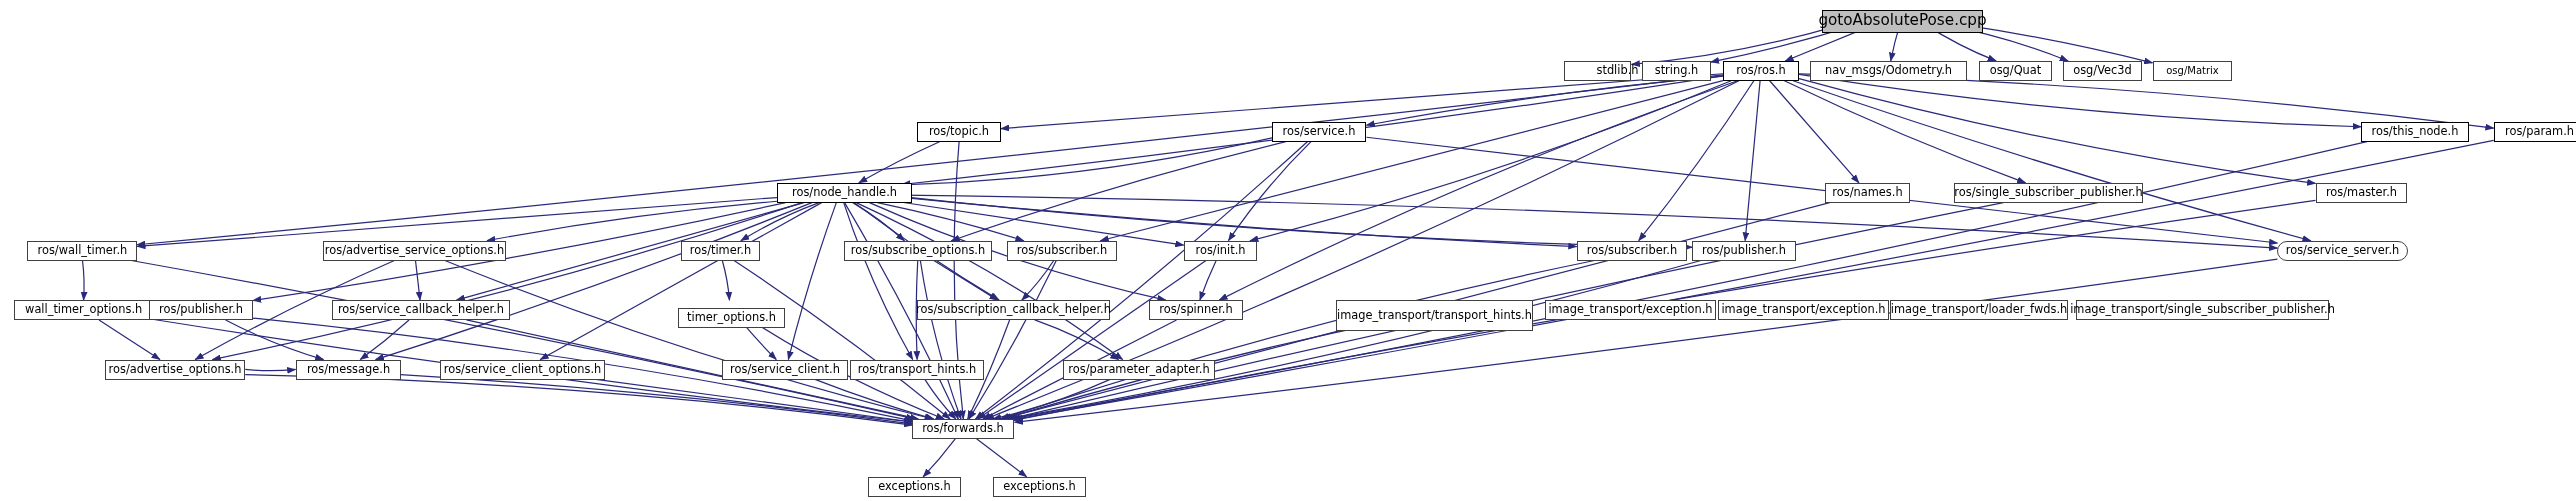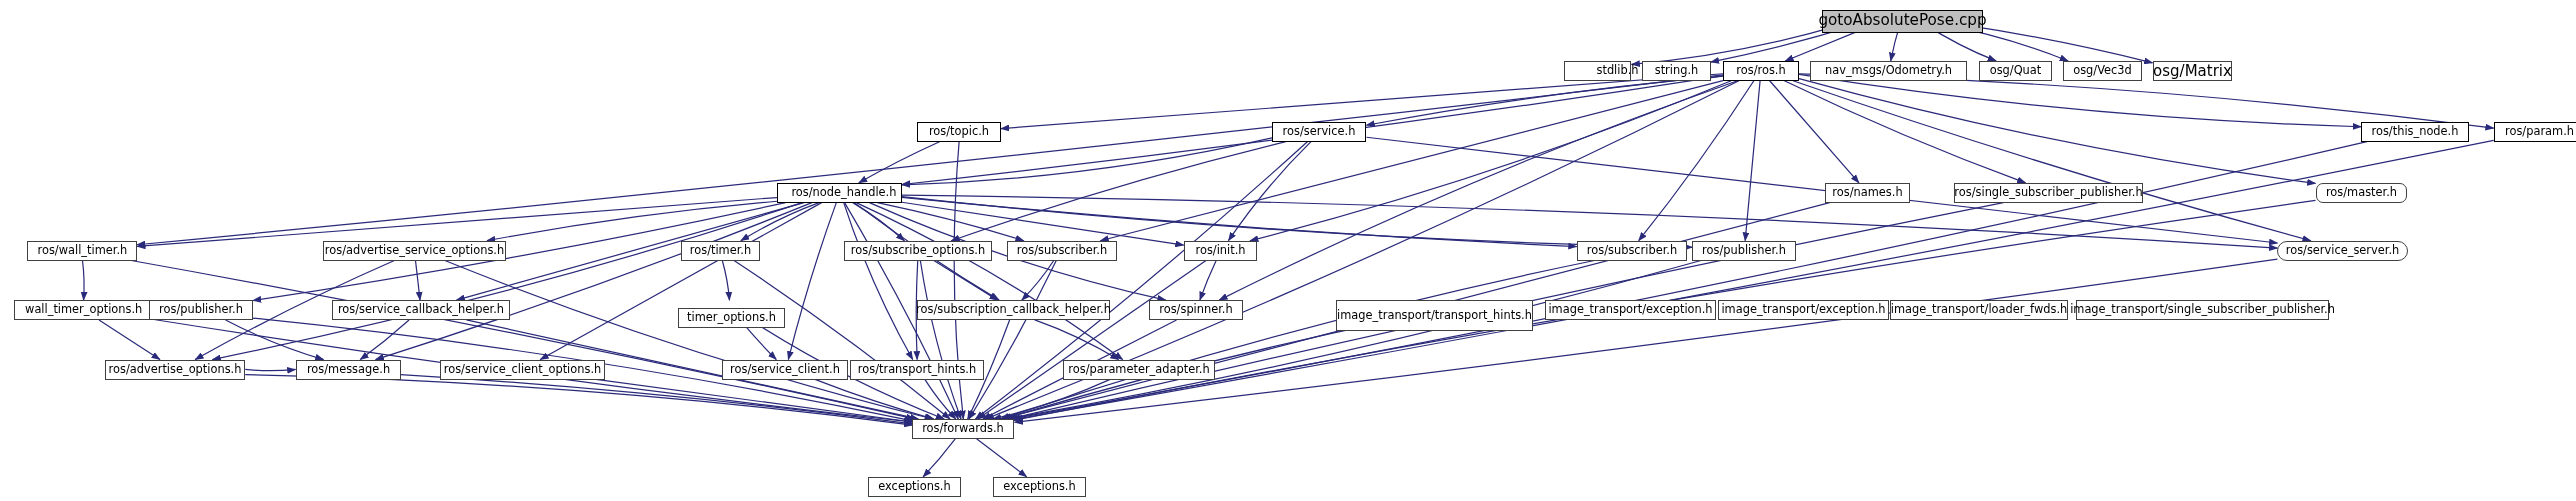--- a/index.html
+++ b/index.html
@@ -134,45 +134,45 @@
       </div>
       <div class="node" style="left: 1810px; top: 61px; width: 157px; height: 20px; font-size: 11.4px;">
         <span class="node-label">nav_msgs/Odometry.h</span>
       </div>
       <div class="node" style="left: 1979px; top: 61px; width: 73px; height: 20px; font-size: 11.4px;">
         <span class="node-label">osg/Quat</span>
       </div>
       <div class="node" style="left: 2063px; top: 61px; width: 79px; height: 20px; font-size: 11.4px;">
         <span class="node-label">osg/Vec3d</span>
       </div>
-      <div class="node" style="left: 2153px; top: 61px; width: 79px; height: 20px; font-size: 15px;">
+      <div class="node" style="left: 2153px; top: 61px; width: 79px; height: 20px; font-size: 10px;">
         <span class="node-label">osg/Matrix</span>
       </div>
       <div class="node emph" style="left: 917px; top: 122px; width: 84px; height: 20px; font-size: 11.4px;">
         <span class="node-label">ros/topic.h</span>
       </div>
       <div class="node emph" style="left: 1272px; top: 122px; width: 94px; height: 20px; font-size: 11.4px;">
         <span class="node-label">ros/service.h</span>
       </div>
       <div class="node emph" style="left: 2361px; top: 122px; width: 108px; height: 20px; font-size: 11.4px;">
         <span class="node-label">ros/this_node.h</span>
       </div>
       <div class="node emph" style="left: 2494px; top: 122px; width: 91px; height: 20px; font-size: 11.4px;">
         <span class="node-label">ros/param.h</span>
       </div>
-      <div class="node emph" style="left: 777px; top: 183px; width: 125px; height: 20px; font-size: 11.4px; justify-content: flex-end;">
+      <div class="node emph" style="left: 777px; top: 183px; width: 135px; height: 20px; font-size: 11.4px;">
         <span class="node-label">ros/node_handle.h</span>
       </div>
       <div class="node" style="left: 1825px; top: 183px; width: 85px; height: 20px; font-size: 11.4px;">
         <span class="node-label">ros/names.h</span>
       </div>
       <div class="node" style="left: 1954px; top: 183px; width: 189px; height: 20px; font-size: 11.4px;">
         <span class="node-label">ros/single_subscriber_publisher.h</span>
       </div>
-      <div class="node" style="left: 2316px; top: 183px; width: 91px; height: 20px; font-size: 11.4px; border-radius: 7px;">
+      <div class="node" style="left: 2316px; top: 183px; width: 91px; height: 20px; font-size: 11.4px;">
         <span class="node-label">ros/master.h</span>
       </div>
       <div class="node" style="left: 27.4px; top: 241px; width: 110px; height: 20px; font-size: 11.4px;">
         <span class="node-label">ros/wall_timer.h</span>
       </div>
       <div class="node" style="left: 323px; top: 241px; width: 183px; height: 20px; font-size: 11.4px;">
         <span class="node-label">ros/advertise_service_options.h</span>
       </div>
       <div class="node" style="left: 681px; top: 241px; width: 79px; height: 20px; font-size: 11.4px;">
         <span class="node-label">ros/timer.h</span>

